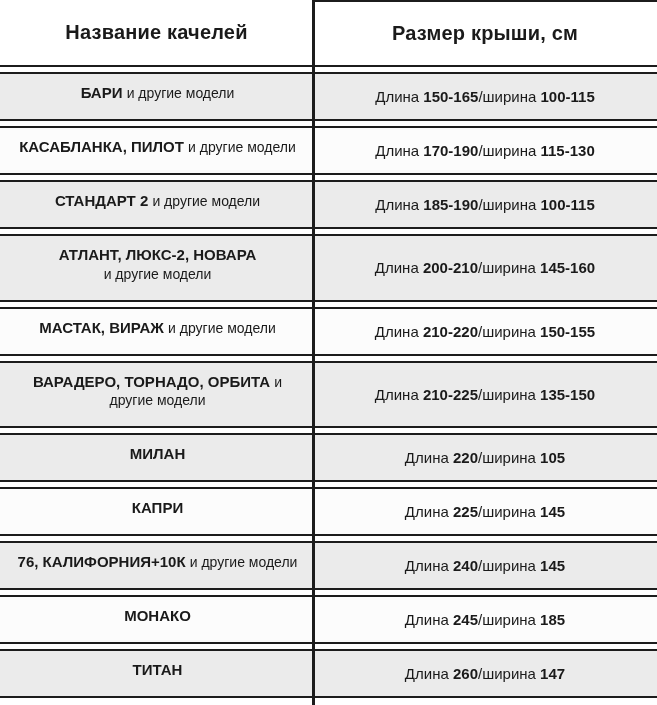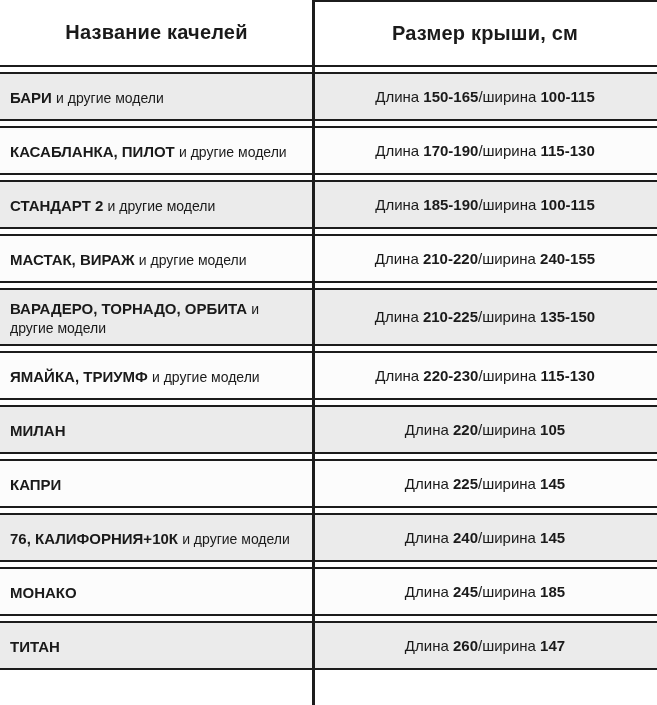--- a/index.html
+++ b/index.html
@@ -47,24 +47,24 @@
     background: #ffffff;
     font-size: 20px;
     font-weight: bold;
     text-align: center;
     padding: 20px 8px;
     letter-spacing: 0.2px;
   }
   
   th.name-col { border-top: none; }
   td.name-cell {
-    padding: 10px 8px 6px 10px;
+    padding: 10px 8px 16px 10px;
     font-size: 15px;
     font-weight: bold;
-    text-align: left;
+    text-align: center;
     line-height: 1.25;
   }
   td.name-cell .suffix {
     font-weight: normal;
     font-size: 14px;
   }
   td.size-cell {
     padding: 14px 6px;
     font-size: 15px;
     text-align: center;
@@ -109,42 +109,42 @@
       </td>
     </tr>
         <tr class="shade-gray">
       <td class="name-cell"><span class="models">СТАНДАРТ 2</span> <span class="suffix">и другие модели</span></td>
       <td class="size-cell">
         <span class="lbl">Длина</span>
         <b class="val">185-190</b><span class="lbl">/ширина</span>
         <b class="val">100-115</b>
       </td>
     </tr>
+        <tr class="shade-gray">
+      <td class="name-cell"><span class="models">АТЛАНТ, ЛЮКС-2, НОВАРА</span><br><span class="suffix">и другие модели</span></td>
+      <td class="size-cell">
+        <span class="lbl">Длина</span>
+        <b class="val">200-210</b><span class="lbl">/ширина</span>
+        <b class="val">145-160</b>
+      </td>
+    </tr>
         <tr class="shade-white">
       <td class="name-cell"><span class="models">МАСТАК, ВИРАЖ</span> <span class="suffix">и другие модели</span></td>
       <td class="size-cell">
         <span class="lbl">Длина</span>
         <b class="val">210-220</b><span class="lbl">/ширина</span>
-        <b class="val">240-155</b>
+        <b class="val">150-155</b>
       </td>
     </tr>
         <tr class="shade-gray">
       <td class="name-cell"><span class="models">ВАРАДЕРО, ТОРНАДО, ОРБИТА</span> <span class="suffix">и другие модели</span></td>
       <td class="size-cell">
         <span class="lbl">Длина</span>
         <b class="val">210-225</b><span class="lbl">/ширина</span>
         <b class="val">135-150</b>
-      </td>
-    </tr>
-        <tr class="shade-white">
-      <td class="name-cell"><span class="models">ЯМАЙКА, ТРИУМФ</span> <span class="suffix">и другие модели</span></td>
-      <td class="size-cell">
-        <span class="lbl">Длина</span>
-        <b class="val">220-230</b><span class="lbl">/ширина</span>
-        <b class="val">115-130</b>
       </td>
     </tr>
         <tr class="shade-gray">
       <td class="name-cell"><span class="models">МИЛАН</span></td>
       <td class="size-cell">
         <span class="lbl">Длина</span>
         <b class="val">220</b><span class="lbl">/ширина</span>
         <b class="val">105</b>
       </td>
     </tr>

